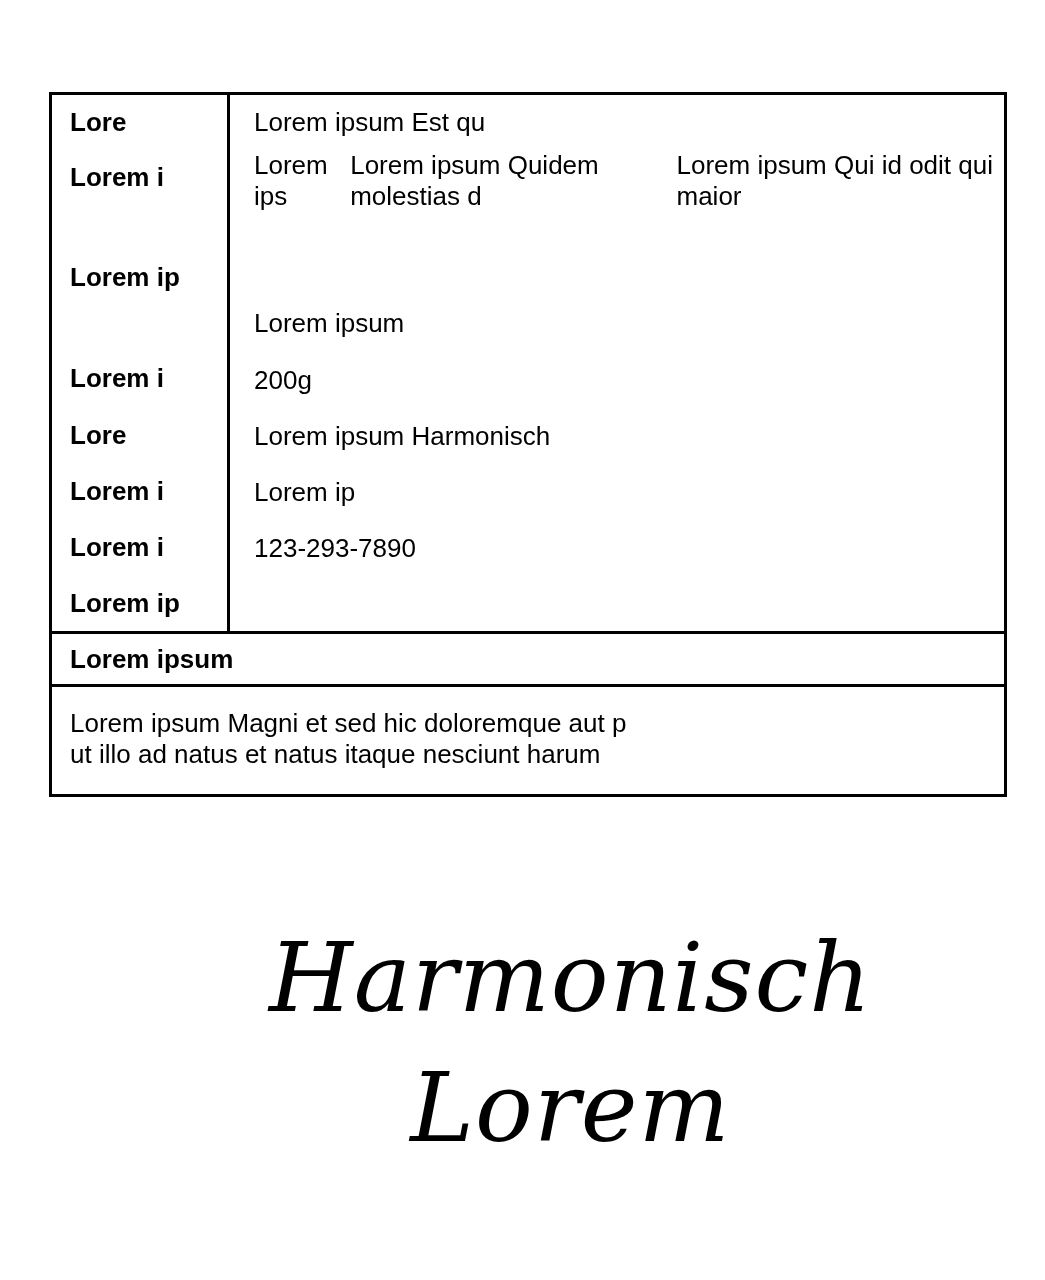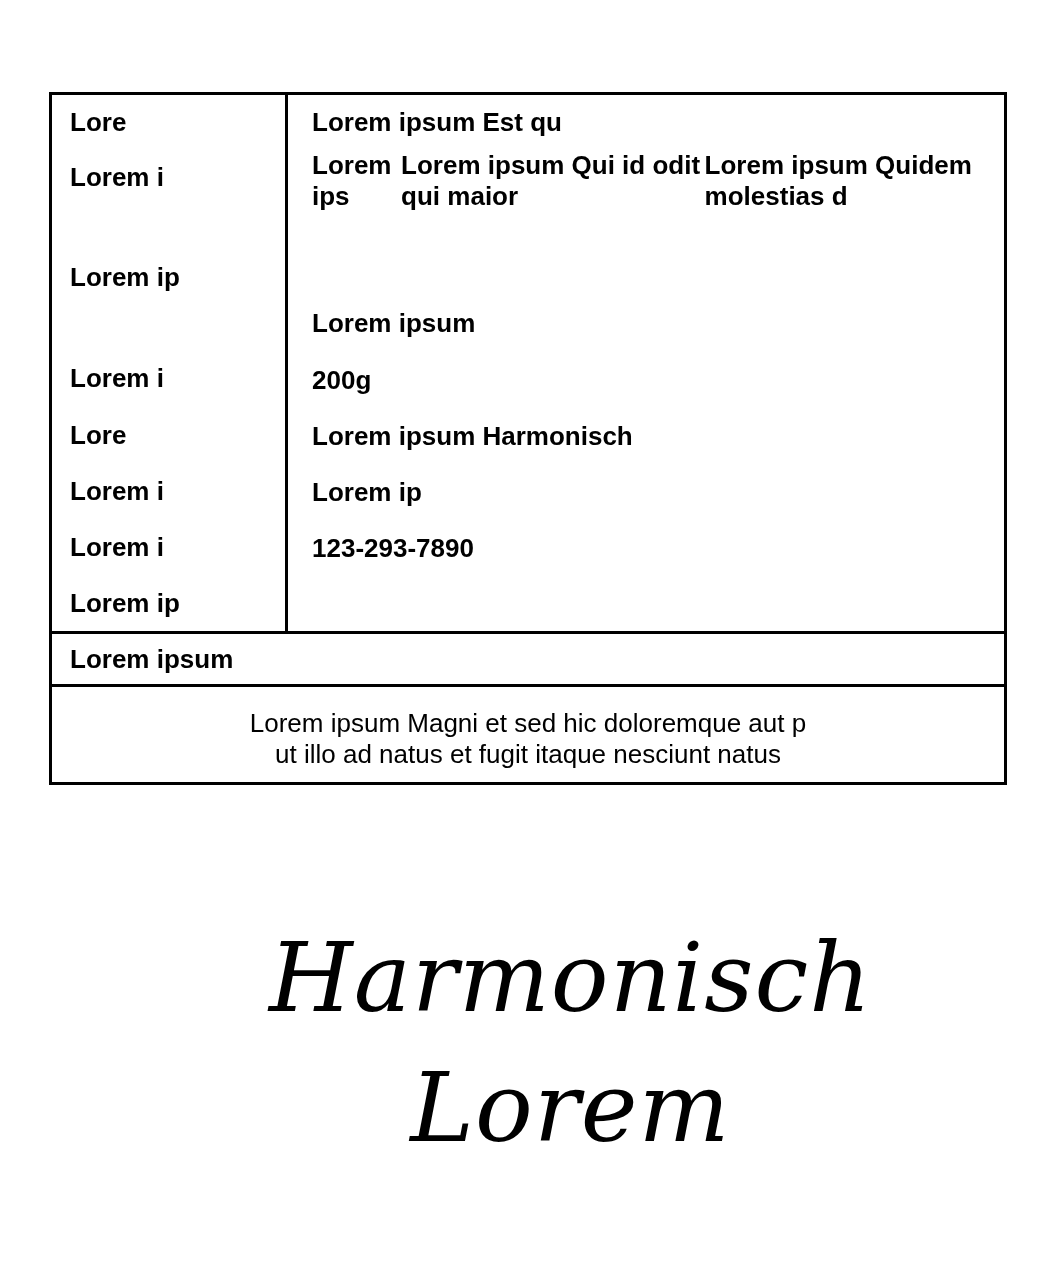--- a/index.html
+++ b/index.html
@@ -1,27 +1,27 @@
 <!DOCTYPE html>
 <html><head>
 <meta charset="utf-8">
 <style>
   html, body { margin: 0; padding: 0; background: #ffffff; }
   body { width: 1045px; height: 1280px; position: relative; overflow: hidden;
          font-family: "Liberation Sans", "DejaVu Sans", sans-serif; color: #000; }
   .table { position: absolute; left: 49px; top: 92px; width: 952px; border: 3px solid #000; }
   .kv { display: flex; border-bottom: 3px solid #000; }
-  .kcol { width: 236px; border-right: 3px solid #000; box-sizing: border-box; }
+  .kcol { width: 178px; border-right: 3px solid #000; box-sizing: border-box; }
   .vcol { flex: 1; }
-  .k, .v { font-size: 26px; line-height: 31px; font-weight: bold; }
+  .k, .v { font-size: 26px; line-height: 31px; }
   .k { font-weight: bold; padding-left: 18px; }
   .v { padding-left: 24px; }
   .cell { display: flex; align-items: center; }
   .section-head { font-size: 26px; font-weight: bold; padding: 10px 18px 9px; border-bottom: 3px solid #000; line-height: 31px; }
-  .section-body { font-size: 26px; line-height: 31px; padding: 21px 18px 12px; text-align: center; }
+  .section-body { font-size: 26px; line-height: 31px; padding: 21px 18px 24px; }
   .script { position: absolute; left: 0; width: 1045px; text-align: center;
             font-family: "DejaVu Serif", serif; font-style: italic; font-size: 96px; line-height: 1; color: #000; letter-spacing: 1px; padding-left: 48px; }
 </style>
 </head>
 <body>
 
 <div class="table">
   <div class="kv">
     <div class="kcol">
       <div class="cell k" style="height:55px;padding-top:0">Lore</div>
@@ -30,31 +30,31 @@
       <div class="cell k" style="height:57px">Lorem i</div>
       <div class="cell k" style="height:56px">Lore</div>
       <div class="cell k" style="height:56px">Lorem i</div>
       <div class="cell k" style="height:56px">Lorem i</div>
       <div class="cell k" style="height:56px">Lorem ip</div>
     </div>
     <div class="vcol">
       <div class="cell v" style="height:55px">Lorem ipsum Est qu</div>
       <div class="v" style="height:145px;display:flex;flex-direction:row;justify-content:center">
         <div>Lorem ips</div>
+        <div>Lorem ipsum Quidem molestias d</div>
         <div>Lorem ipsum Qui id odit qui maior</div>
-        <div>Lorem ipsum Quidem molestias d</div>
       </div>
       <div class="cell v" style="height:57px">Lorem ipsum</div>
       <div class="cell v" style="height:56px">200g</div>
       <div class="cell v" style="height:56px">Lorem ipsum Harmonisch</div>
       <div class="cell v" style="height:56px">Lorem ip</div>
       <div class="cell v" style="height:56px">123-293-7890</div>
     </div>
   </div>
   <div class="section-head">Lorem ipsum</div>
   <div class="section-body">
     <div>Lorem ipsum Magni et sed hic doloremque aut p</div>
-    <div>ut illo ad natus et fugit itaque nesciunt natus</div>
+    <div>ut illo ad natus et natus itaque nesciunt harum</div>
   </div>
 </div>
 
 <div class="script" style="top:930px">Harmonisch</div>
 <div class="script" style="top:1060px">Lorem</div>
 
 </body></html>

